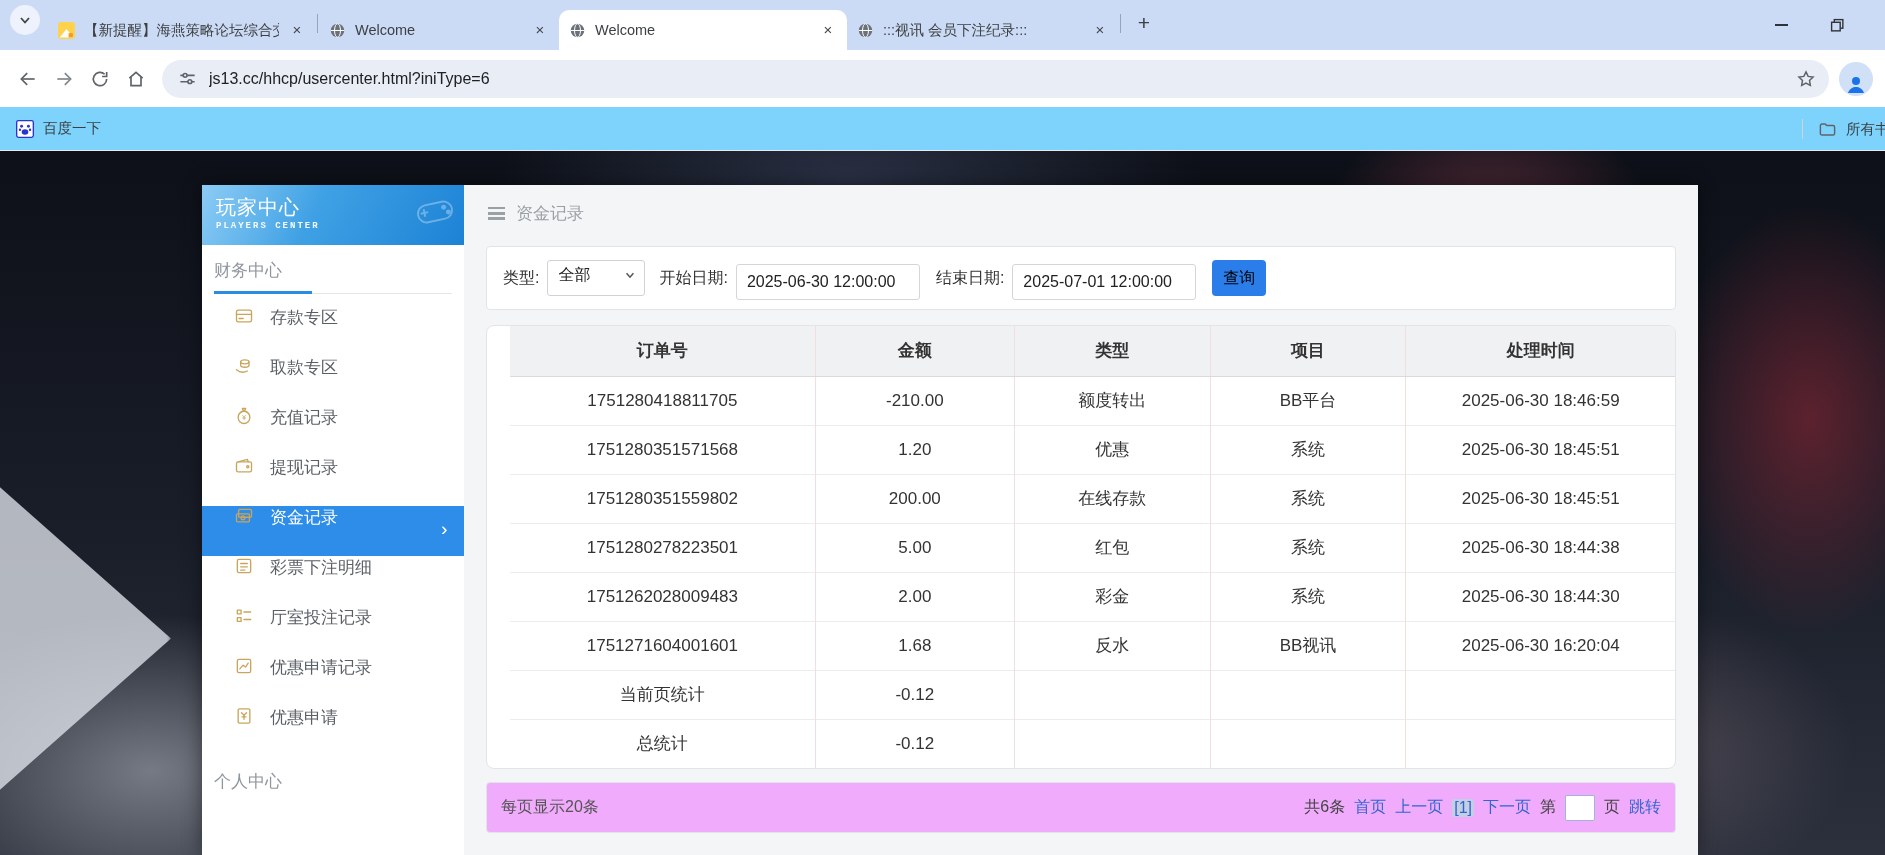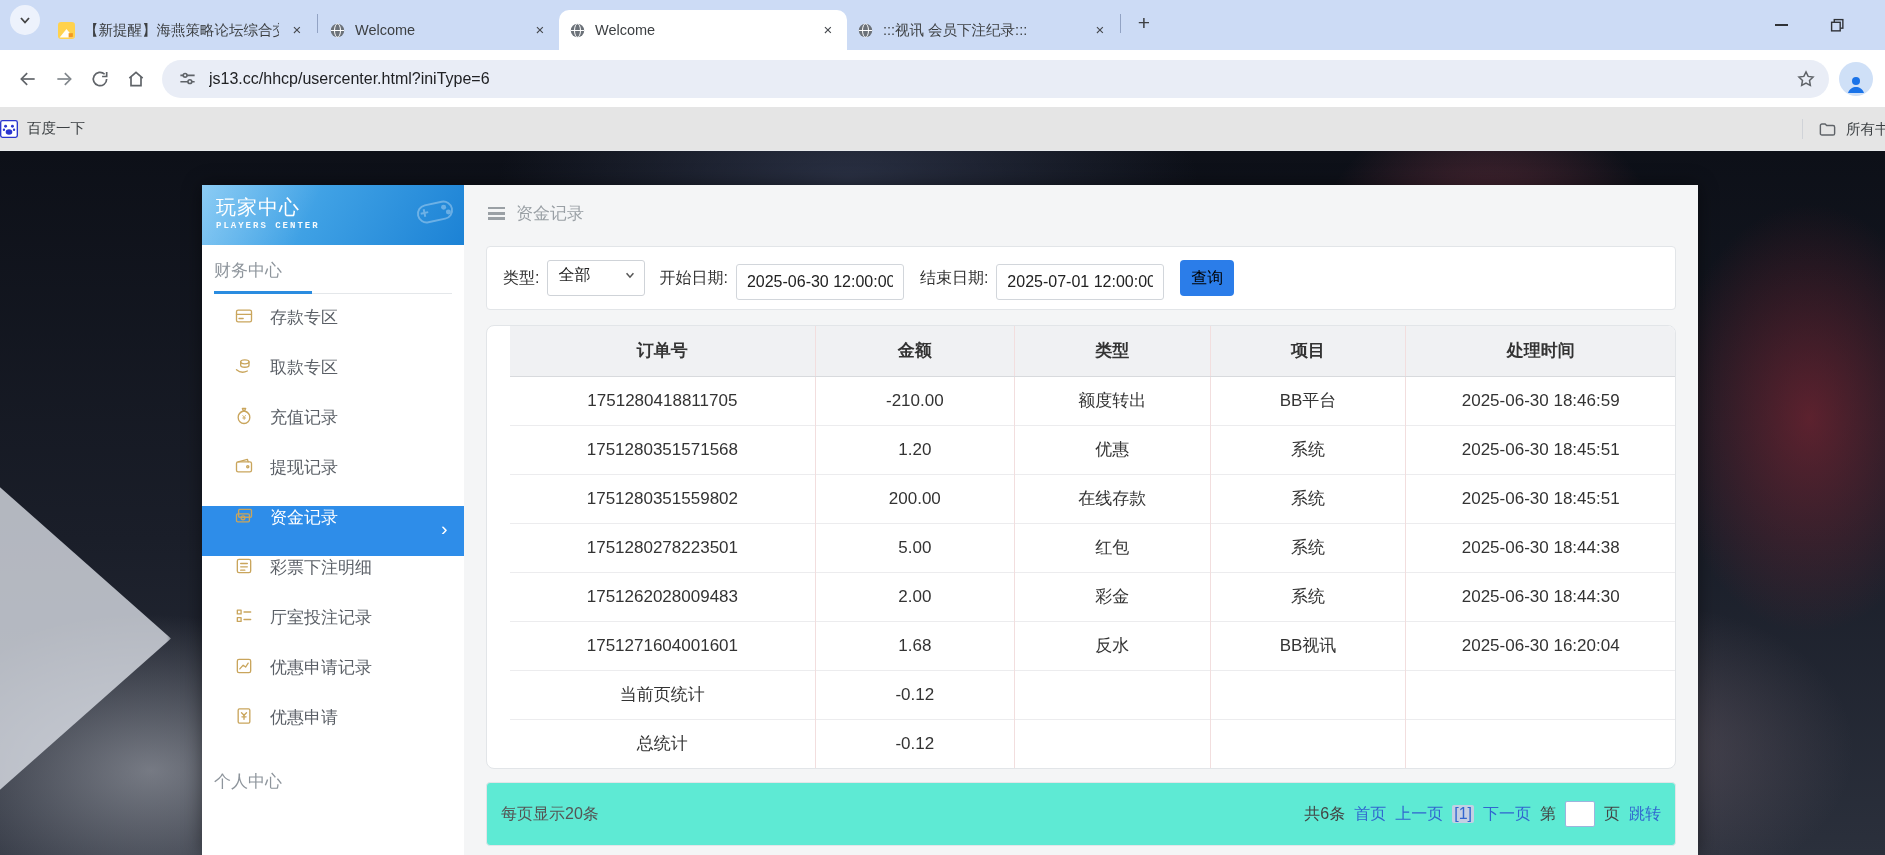--- a/index.html
+++ b/index.html
@@ -24,21 +24,21 @@
   .min-bar { width:13px; height:2px; background:#2f3237; }
 
   .toolbar { height:57px; background:#fff; display:flex; align-items:center; padding:0 12px 0 10px; }
   .nav-btn { width:36px; height:36px; border-radius:50%; display:flex; align-items:center; justify-content:center; flex:none; }
   .omnibox { flex:1; height:38px; background:#e9edf6; border-radius:19px; display:flex; align-items:center;
     padding:0 8px 0 16px; margin:0 10px 0 8px; overflow:hidden; }
   .url-text { flex:1; font-size:16px; color:#202124; margin-left:12px; white-space:nowrap; overflow:hidden; }
   .star-btn { width:30px; height:30px; display:flex; align-items:center; justify-content:center; flex:none; }
   .avatar { width:34px; height:34px; border-radius:50%; background:#cfe0f7; display:flex; align-items:flex-end; justify-content:center; overflow:hidden; flex:none; }
 
-  .bookmarks { height:44px; background:#e5e5e5; border-bottom:1px solid #e7e9ec; display:flex; align-items:center; padding-left:0; position:relative; }
+  .bookmarks { height:44px; background:#7dd3fc; border-bottom:1px solid #e7e9ec; display:flex; align-items:center; padding-left:16px; position:relative; }
   .bm { display:flex; align-items:center; gap:9px; font-size:14.5px; color:#3c4043; }
   .bm-right { position:absolute; left:1802px; top:0; height:44px; display:flex; align-items:center; gap:9px; font-size:14.5px; color:#3c4043; white-space:nowrap; }
   .bm-divider { width:1px; height:20px; background:#d0d3d8; margin-right:6px; }
 
   
   .viewport { position:relative; height:704px; overflow:hidden;
     background:
       radial-gradient(ellipse 260px 200px at 79% 12%, rgba(190,80,100,.45), transparent 65%),
       radial-gradient(ellipse 220px 330px at 96% 38%, rgba(150,40,55,.55), transparent 65%),
       radial-gradient(ellipse 300px 220px at 88% 85%, rgba(140,120,130,.35), transparent 65%),
@@ -78,32 +78,32 @@
   .main-header { height:56px; display:flex; align-items:center; gap:11px; padding-left:24px; color:#9aa0a5; font-size:17px; }
   .burger { width:17px; height:13px; background:repeating-linear-gradient(to bottom,#9aa0a5 0 2.4px,transparent 2.4px 5.2px); }
   .content { padding:5px 22px 0 22px; }
 
   .filter-box { background:#fff; border:1px solid #e2e5e8; border-radius:4px; height:64px;
     display:flex; align-items:center; padding:0 16px; }
   .flabel { font-size:16px; color:#333; margin-right:8px; white-space:nowrap; }
   .sel { width:98px; height:36px; border:1px solid #cfd3d8; border-radius:3px; background:#fff;
     display:flex; align-items:center; justify-content:space-between; padding:0 8px 6px 10px; margin-right:14px; cursor:pointer; }
   .sel-val { font-size:16px; color:#222; }
-  .date-input { width:168px; height:36px; border:1px solid #d2d6db; border-radius:3px; font-size:16px; color:#222;
+  .date-input { width:184px; height:36px; border:1px solid #d2d6db; border-radius:3px; font-size:16px; color:#222;
     padding:4px 10px; margin-right:16px; font-family:inherit; background:#fff;margin-top:7px; }
   .btn-query { width:54px; height:36px; background:#2b7de9; color:#000000; border:none; border-radius:4px; font-size:16px; cursor:pointer; }
 
   .table-box { margin-top:15px; background:#fff; border:1px solid #e2e5e8; border-radius:8px; overflow:hidden;padding-left:23px; }
   table { width:100%; border-collapse:collapse; table-layout:fixed; font-size:17px; color:#333; }
   th { height:50px; background:#f0f1f3; font-weight:bold; border-bottom:1px solid #d8dadd; text-align:center; }
   td { height:49px; text-align:center; border-top:1px solid #ececee; overflow:hidden; white-space:nowrap; }
   tbody tr:first-child td { border-top:none; }
   th + th, td + td { border-left:1px solid #f2dede; }
 
-  .footer-box { margin-top:13px; background:#5eead4; border:1px solid #e2e5e8; border-radius:4px; height:64px;
+  .footer-box { margin-top:13px; background:#f0abfc; border:1px solid #e2e5e8; border-radius:4px; height:51px;
     display:flex; align-items:center; justify-content:space-between; padding:0 14px; font-size:16px; color:#444; }
   .pager { display:flex; align-items:center; gap:9px; white-space:nowrap; }
   .plink { color:#3166cf; cursor:pointer; }
   .pcur { background:#c4cfe3; color:#3166cf; padding:0 2px; border-radius:2px; }
   .jump-input { width:30px; height:26px; border:1px solid #9db4dd; border-radius:2px; background:#fff; }
   .per-page { color:#555; }
 </style>
 </head>
 <body>
 

